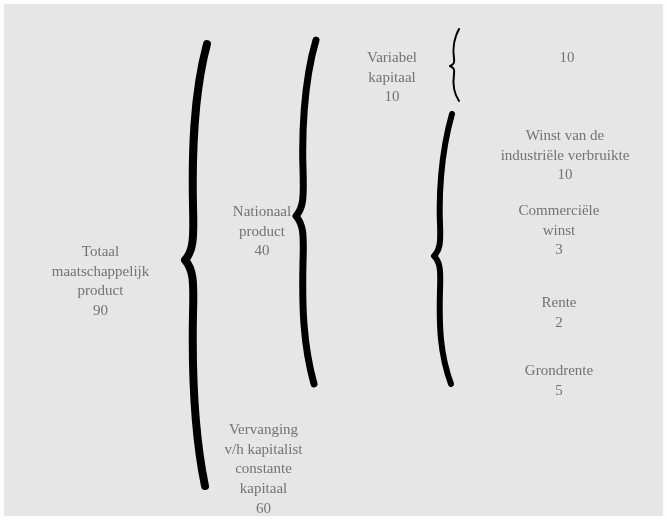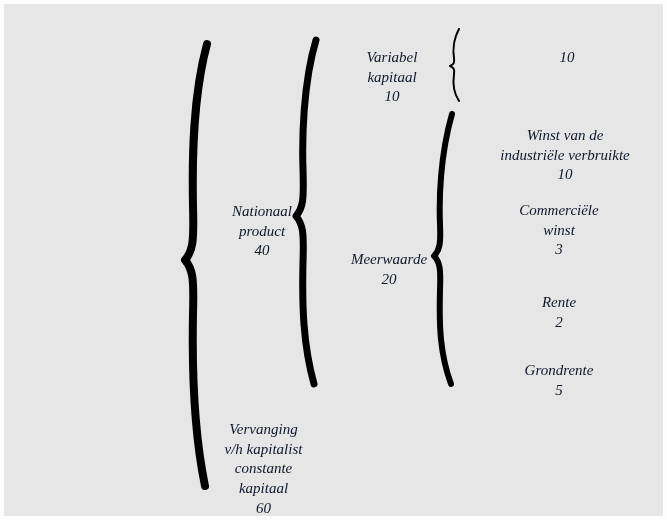--- a/index.html
+++ b/index.html
@@ -17,22 +17,21 @@
     overflow: hidden;
     font-family: "Liberation Serif", "DejaVu Serif", serif;
     color: #1a1a1a;
   }
   .label {
     position: absolute;
     text-align: center;
     line-height: 1.32;
     font-size: 15px;
     white-space: pre-line;
-    color: #0f172a;
-    font-style: italic;
+    color: #737373;
   }
   .label .val {
     display: block;
   }
   .brace {
     position: absolute;
     overflow: visible;
     pointer-events: none;
   }
   .brace path {
@@ -40,20 +39,26 @@
     stroke: #000000;
     stroke-linecap: round;
     stroke-linejoin: round;
   }
 </style>
 </head>
 <body>
 
 <div id="canvas">
 
+  <div class="label" style="left:14px; top:218px; width:165px;">
+    <span>Totaal
+maatschappelijk
+product</span>
+    <span class="val">90</span>
+  </div>
 
   <svg class="brace" width="40" height="460" viewBox="0 0 40 460" style="left:175px; top:32px;">
     <path d="M 28 8
              C 14 60, 13 120, 14 170
              C 15 205, 14 215, 6 224
              C 14 233, 15 243, 14 278
              C 13 330, 14 392, 26 450" stroke-width="8"></path>
   </svg>
 
   <div class="label" style="left:203px; top:178px; width:110px;">
@@ -85,24 +90,20 @@
   </div>
 
   <svg class="brace" width="20" height="78" viewBox="0 0 20 78" style="left:442px; top:22px;">
     <path d="M 13 3
              C 7 14, 7 26, 8 32
              C 8.6 37, 8 38, 4 40
              C 8 42, 8.6 43, 8 48
              C 7 55, 7 66, 13 75" stroke-width="2"></path>
   </svg>
 
-  <div class="label" style="left:330px; top:226px; width:110px;">
-    <span>Meerwaarde</span>
-    <span class="val">20</span>
-  </div>
 
   <svg class="brace" width="30" height="282" viewBox="0 0 30 282" style="left:427px; top:104px;">
     <path d="M 21 6
              C 9 48, 8 92, 9 116
              C 9.8 135, 9 142, 3 148
              C 9 154, 9.8 161, 9 182
              C 8 218, 9 246, 20 276" stroke-width="6"></path>
   </svg>
 
   <div class="label" style="left:477px; top:24px; width:172px;">

